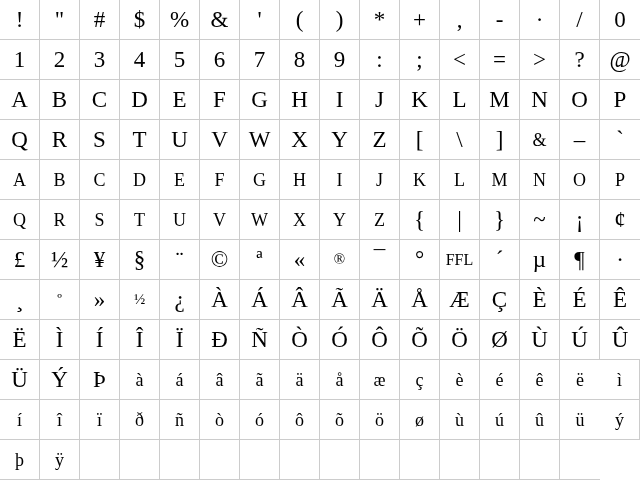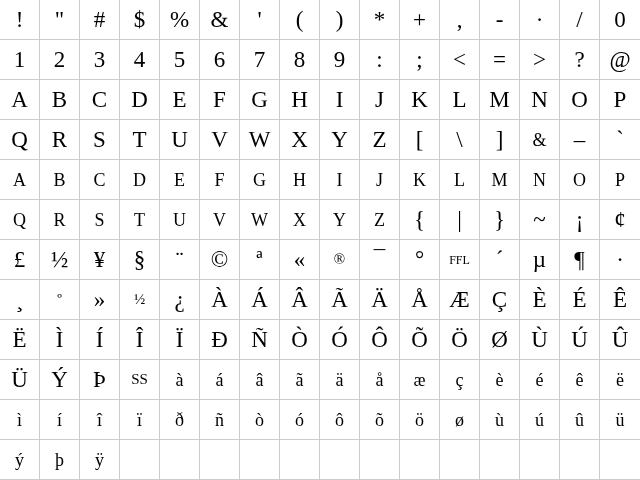--- a/index.html
+++ b/index.html
@@ -39,21 +39,21 @@
     line-height: 1;
     color: #000000;
     text-align: center;
     display: block;
     white-space: nowrap;
   }
   .glyph.small {
     font-size: 15px;
   }
   .glyph.tiny {
-    font-size: 12px;
+    font-size: 16px;
   }
   .glyph.mid {
     font-size: 18px;
   }
   
 </style>
 </head>
 <body>
 
 <div id="glyph-grid">
@@ -492,23 +492,20 @@
     <div class="cell">
       <span class="glyph">Ü</span>
     </div>
     <div class="cell">
       <span class="glyph">Ý</span>
     </div>
     <div class="cell">
       <span class="glyph">Þ</span>
     </div>
     <div class="cell">
-      <span class="glyph small">SS</span>
-    </div>
-    <div class="cell">
       <span class="glyph mid">à</span>
     </div>
     <div class="cell">
       <span class="glyph mid">á</span>
     </div>
     <div class="cell">
       <span class="glyph mid">â</span>
     </div>
     <div class="cell">
       <span class="glyph mid">ã</span>

